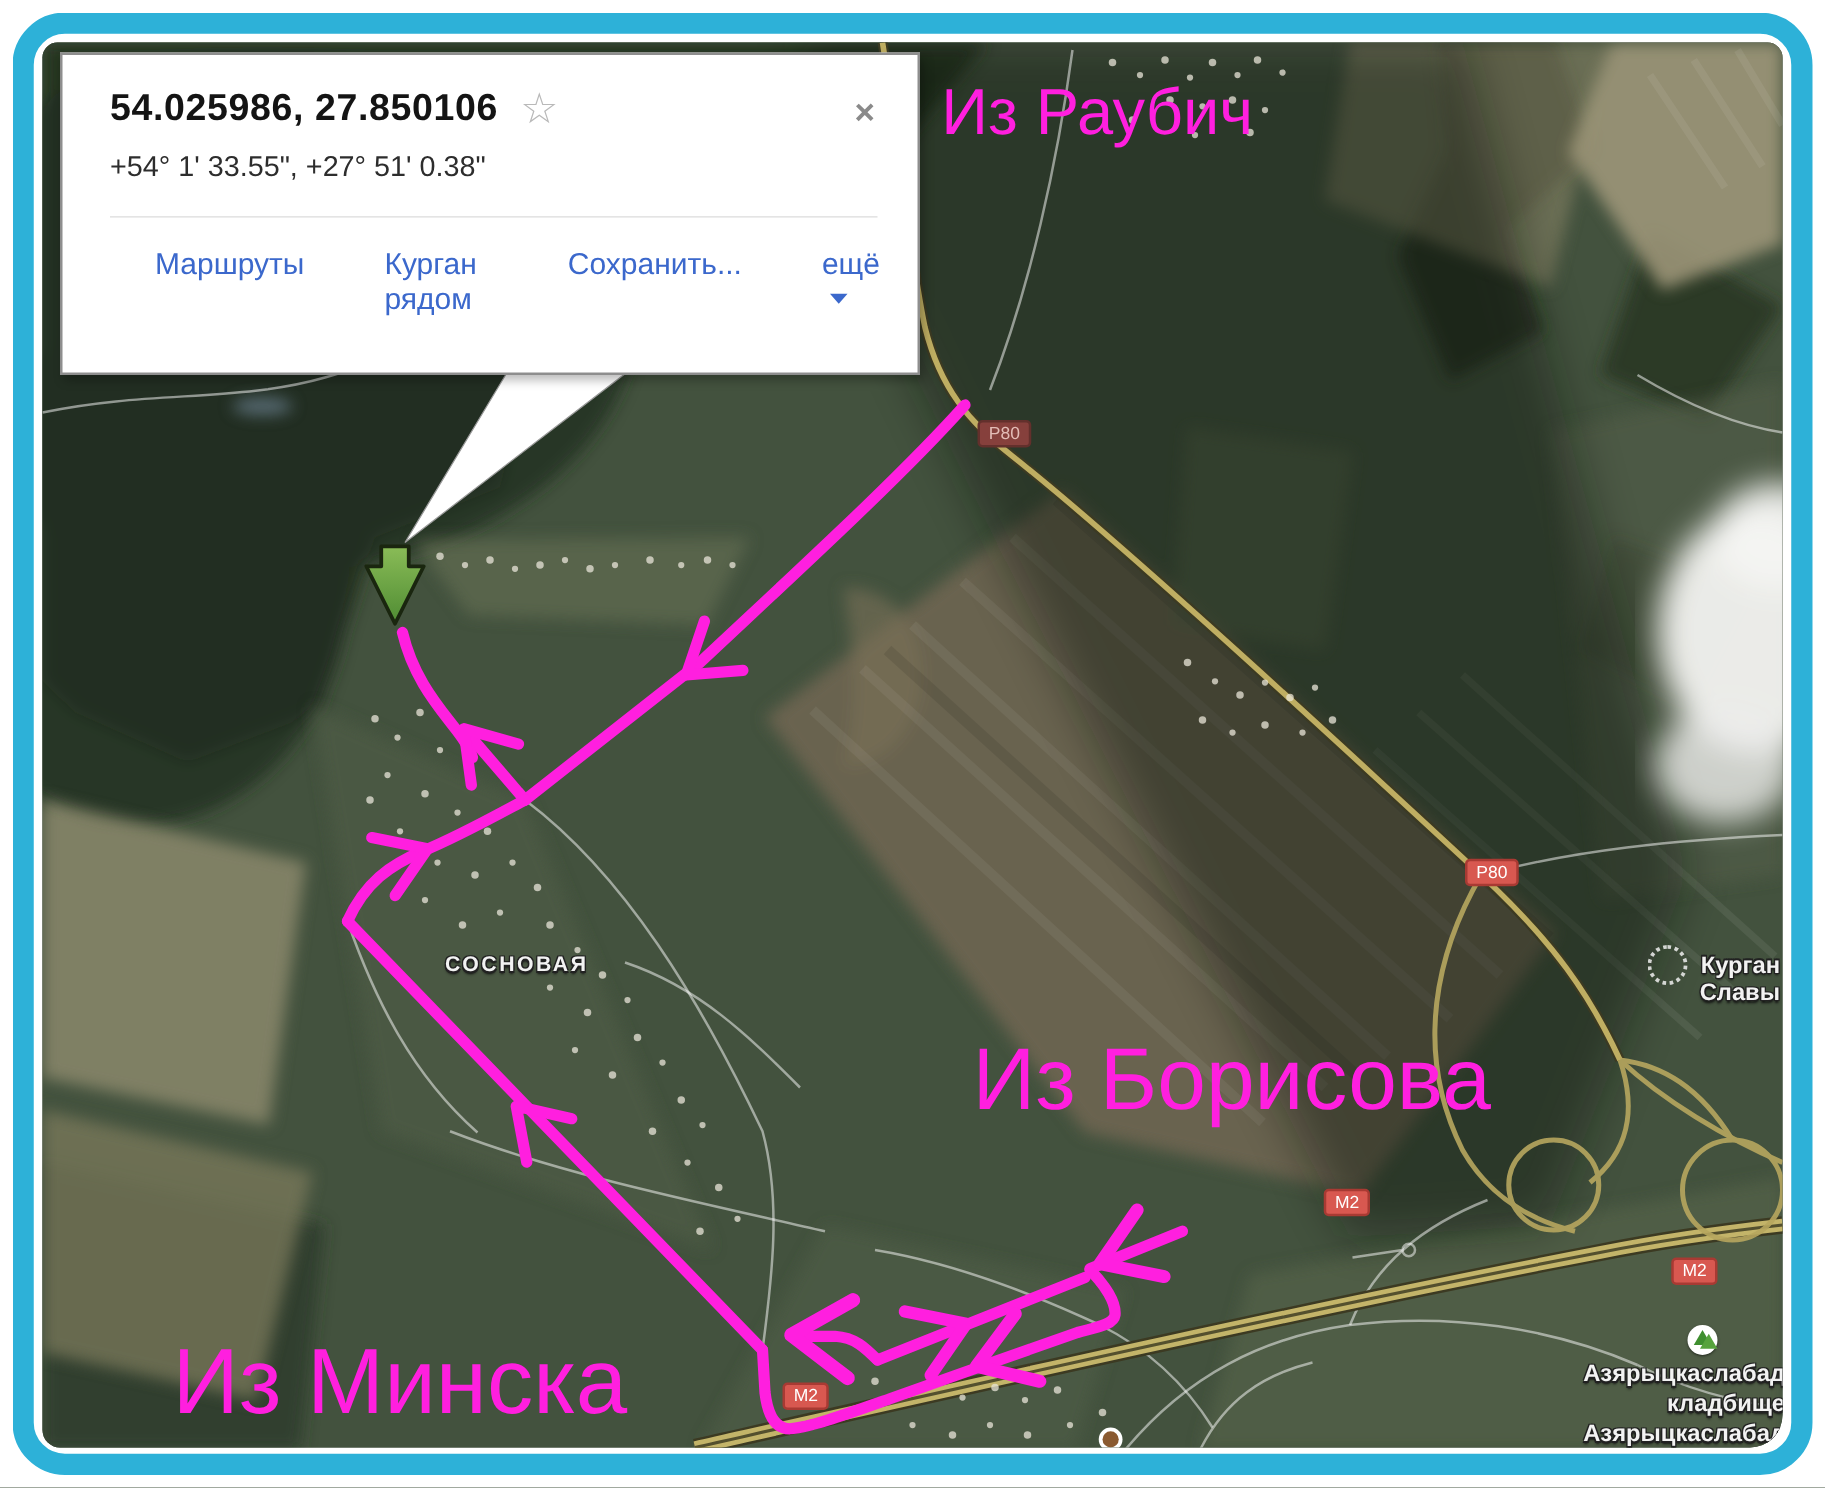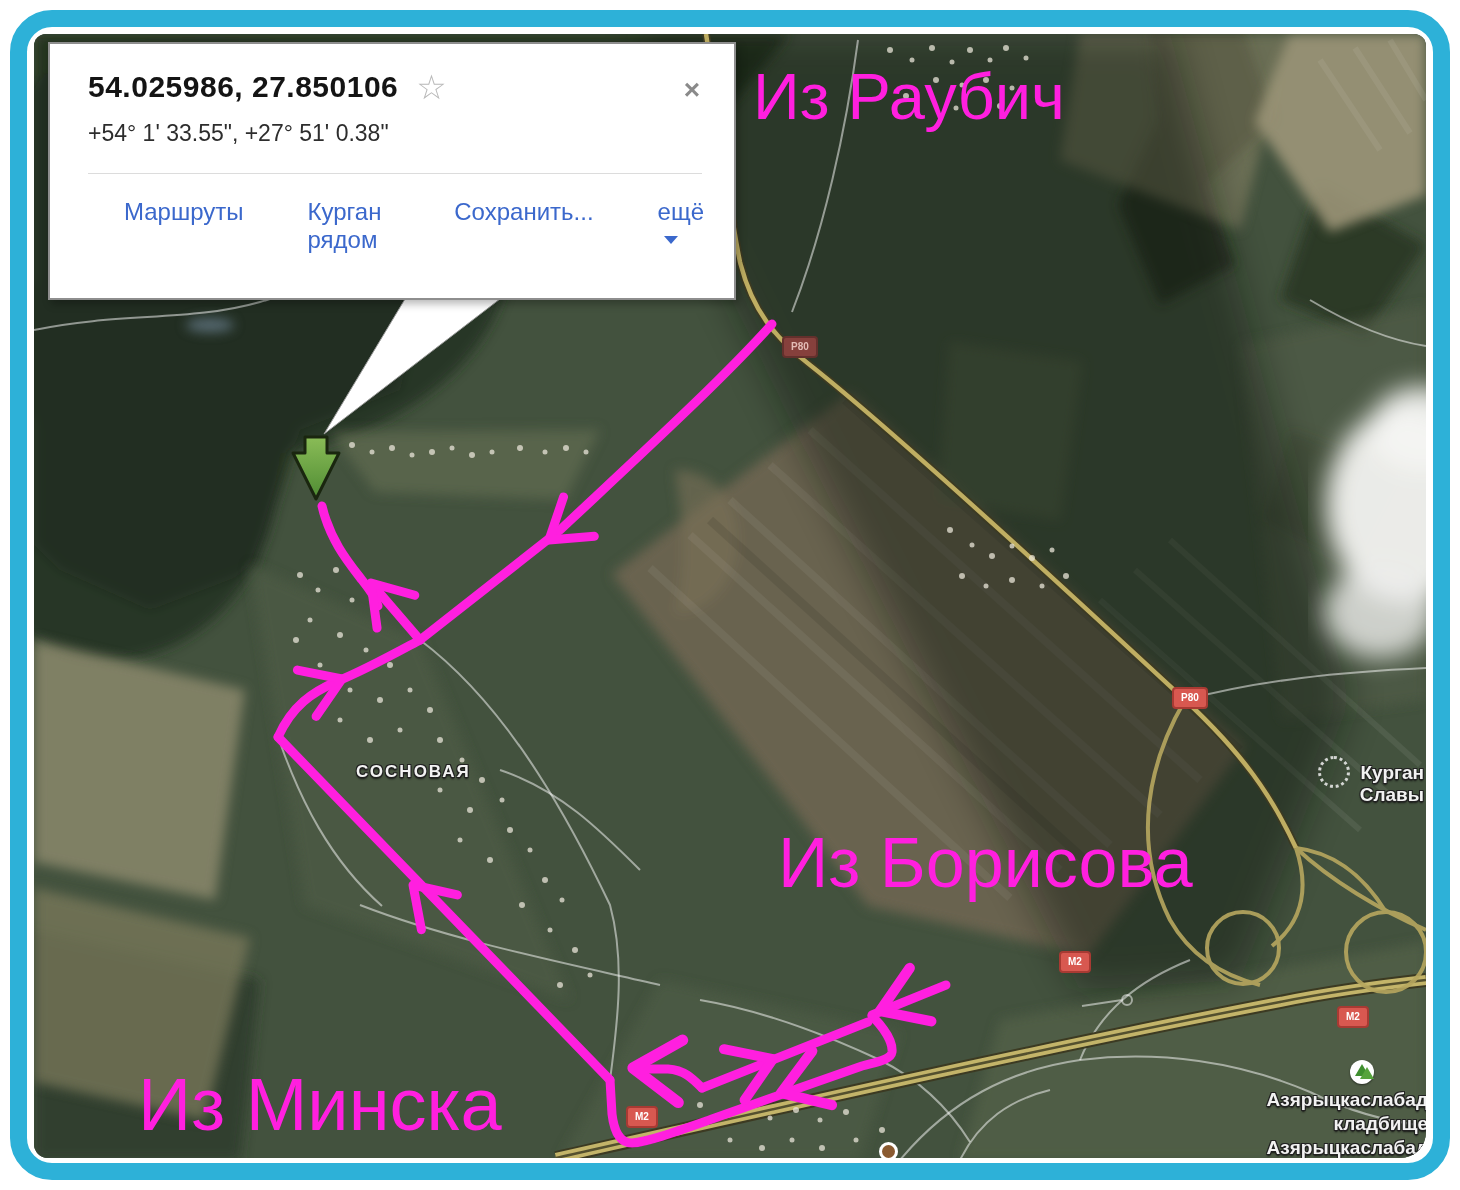--- a/index.html
+++ b/index.html
@@ -30,40 +30,40 @@
     text-shadow:-1px -1px 0 #222,1px -1px 0 #222,-1px 1px 0 #222,1px 1px 0 #222,0 2px 2px #111;
     white-space:nowrap;
     text-align:center;
   }
   .lbl-village{left:356px;top:762px;font-size:17px;letter-spacing:2px;}
   .lbl-kurgan{left:1340px;top:762px;width:84px;text-align:right;font-size:19px;line-height:22px;}
   .lbl-cemetery{left:1240px;top:1088px;width:188px;text-align:right;font-size:19px;line-height:24px;}
   .badge{
     position:absolute;display:inline-block;padding:1px 7px 2px 7px;
     background:var(--badge-red,#d85850);border:2px solid #a83a33;border-radius:4px;
-    color:#fff;font-size:10px;font-weight:bold;line-height:15px;
+    color:#fff;font-size:14px;font-weight:normal;line-height:15px;
   }
   .badge.dim{background:#86403c;border-color:#63302c;color:#e3bcb6;}
   .poi-circle{position:absolute;border-radius:50%;}
   .monument{left:1318px;top:756px;width:26px;height:26px;border:3px dotted #efefef;opacity:.85;}
   .cemetery-icon{left:1350px;top:1060px;width:24px;height:24px;background:#fff;box-shadow:0 1px 2px rgba(0,0,0,.5);}
   .cemetery-icon .tree{
     position:absolute;left:5px;top:4px;width:0;height:0;
     border-left:7px solid transparent;border-right:7px solid transparent;border-bottom:12px solid #3f8f2f;
   }
   .cemetery-icon .tree2{left:10px;top:7px;border-bottom-color:#56a33c;}
   .poi-dot{left:879px;top:1142px;width:19px;height:19px;background:#fff;}
   .poi-dot .inner{position:absolute;left:3px;top:3px;width:13px;height:13px;border-radius:50%;background:#8a5a30;}
 
   
   .anno{
     position:absolute;color:var(--route-color,#ff1fdf);
     font-family:"Liberation Sans",sans-serif;white-space:nowrap;line-height:1;
   }
-  .anno-raubichi{left:753px;top:64px;font-size:65px;}
+  .anno-raubichi{left:753px;top:64px;font-size:52px;}
   .anno-borisov{left:778px;top:828px;font-size:70px;}
   .anno-minsk{left:138px;top:1068px;font-size:74px;}
 
   
   .popup{
     position:absolute;left:48px;top:42px;width:688px;height:258px;
     background:#ffffff;border:2px solid #8e8e8e;box-sizing:border-box;
     box-shadow:3px 4px 8px rgba(0,0,0,.28);
   }
   .popup-inner{position:absolute;left:38px;top:26px;right:30px;}

